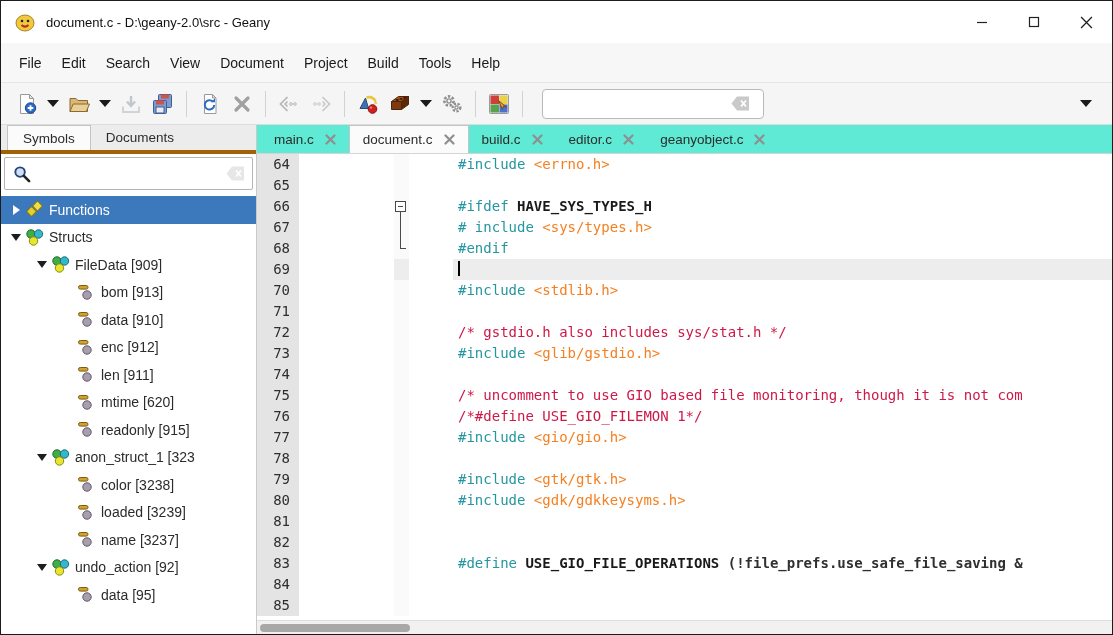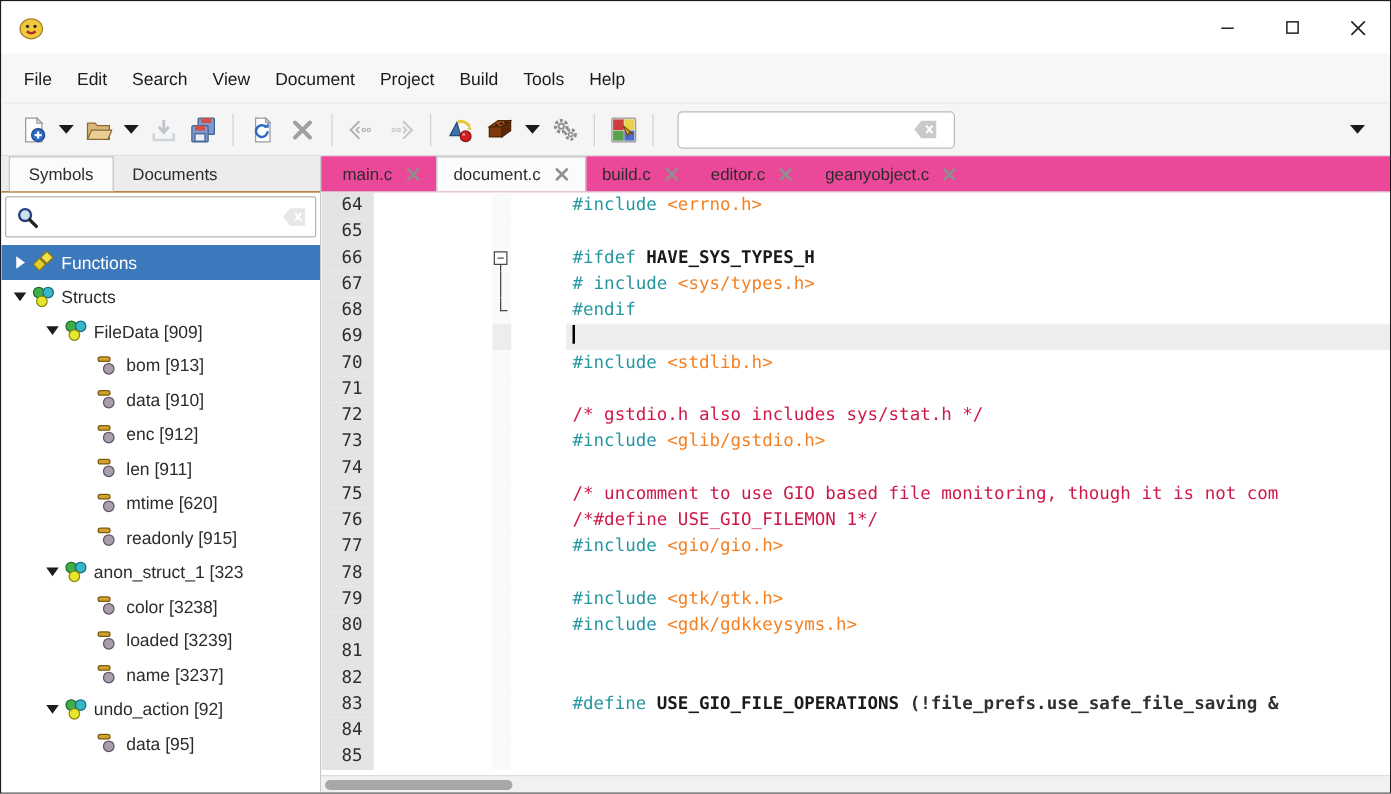--- a/index.html
+++ b/index.html
@@ -26,40 +26,40 @@
   .tb-sep { width:1px; height:26px; background:#d2d2d2; margin:0 7px; }
   .tb-entry { margin-left:12px; width:222px; height:30px; background:#fff; border:1px solid #b9b9b9; border-radius:4px; display:flex; align-items:center; padding:0 6px; }
   .tb-entry input { flex:1; border:none; outline:none; font-size:14px; min-width:0; background:transparent; }
   .tb-overflow { margin-left:auto; margin-right:6px; }
 
   
   .content { flex:1; display:flex; min-height:0; }
 
   
   .sidebar { width:256px; flex:0 0 auto; border-right:1px solid #c9c9c9; display:flex; flex-direction:column; background:#fff; min-height:0; }
-  .side-tabbar { height:29px; background:#ececec; display:flex; align-items:stretch; padding-left:6px; border-bottom:1px solid #a16207; flex:0 0 auto; }
+  .side-tabbar { height:29px; background:#ececec; display:flex; align-items:stretch; padding-left:6px; border-bottom:4px solid #a16207; flex:0 0 auto; }
   .side-tab { padding:0 15px; font-size:13.5px; color:#2c2c2c; display:flex; align-items:center; }
   .side-tab.active { background:#fbfbfb; border:1px solid #c4c4c4; border-bottom:none; }
   .side-search { flex:0 0 auto; margin:3px 3px 2px 3px; height:33px; border:1px solid #b5b5b5; border-radius:2px; display:flex; align-items:center; background:#fff; }
   .side-search svg.mag { width:19px; height:19px; margin:0 5px 0 7px; flex:0 0 auto; }
   .side-search input { flex:1; border:none; outline:none; font-size:14px; min-width:0; }
   .clear-ico { width:21px; height:17px; margin-right:6px; flex:0 0 auto; }
   .tree { flex:1; overflow:hidden; padding-top:4px; }
   .trow { height:27.5px; display:flex; align-items:center; font-size:14px; color:#2b2b2b; white-space:nowrap; overflow:hidden; }
   .trow.sel { background:#3c78bc; color:#fff; }
   .exp { width:18px; flex:0 0 auto; display:flex; align-items:center; justify-content:center; }
   .exp .tri-col { width:0; height:0; border-top:5px solid transparent; border-bottom:5px solid transparent; border-left:7px solid #2b2b2b; }
   .trow.sel .tri-col { border-left-color:#fff; }
   .exp .tri-exp { width:0; height:0; border-left:5px solid transparent; border-right:5px solid transparent; border-top:7px solid #1d1d1d; }
   .ticon { width:19px; height:19px; margin-right:5px; flex:0 0 auto; }
   .ticon svg { width:19px; height:19px; }
 
   
   .editor { flex:1; display:flex; flex-direction:column; min-width:0; min-height:0; }
-  .edit-tabbar { height:29px; background:#ec4899; border-bottom:1px solid #d5d5d5; display:flex; align-items:stretch; padding-left:4px; flex:0 0 auto; }
+  .edit-tabbar { height:29px; background:#5eead4; border-bottom:1px solid #d5d5d5; display:flex; align-items:stretch; padding-left:4px; flex:0 0 auto; }
   .etab { padding:0 13px; display:flex; align-items:center; font-size:13.5px; color:#2c2c2c; }
   .etab.active { background:#fbfbfb; border:1px solid #c4c4c4; border-bottom:none; }
   .etab .lbl { margin-right:11px; }
   .etab svg { width:11px; height:11px; }
 
   .code { flex:1; overflow:hidden; background:#fff; font-family:"DejaVu Sans Mono", monospace; font-size:14px; }
   .cl { height:21px; display:flex; align-items:stretch;gap:44px; }
   .ln { width:42px; flex:0 0 auto; background:#e4e4e4; color:#2e2e2e; text-align:right; padding-right:9px; line-height:21px; }
   .lngap { width:7px; flex:0 0 auto; background:#fff; }
   .fold { width:15px; flex:0 0 auto; background:#fafafa; position:relative; }
@@ -89,20 +89,21 @@
 
 <div class="window">
 
   <div class="titlebar">
     <svg class="app-icon" viewBox="0 0 22 22">
       <ellipse cx="11" cy="12" rx="9" ry="8" fill="#f2c93d" stroke="#a8842a"></ellipse>
       <circle cx="8" cy="10" r="1.3" fill="#222"></circle>
         <circle cx="14" cy="10" r="1.3" fill="#222"></circle>
       <path d="M7.5 14q3.5 3.2 7 0" stroke="#b03020" stroke-width="2" fill="none"></path>
     </svg>
+    <span class="title-text">document.c - D:\geany-2.0\src - Geany</span>
     <div class="win-controls">
       <div class="win-btn">
         <svg width="12" height="12" viewBox="0 0 12 12">
             <path d="M1 6.5h10" stroke="#222" stroke-width="1.2"></path>
           </svg>
       </div>
       <div class="win-btn">
         <svg width="12" height="12" viewBox="0 0 12 12">
             <rect x="1.5" y="1.5" width="9" height="9" fill="none" stroke="#222" stroke-width="1.2"></rect>
           </svg>

